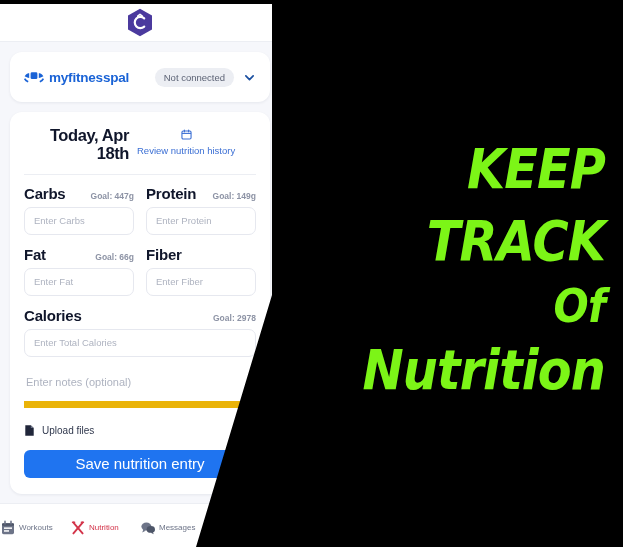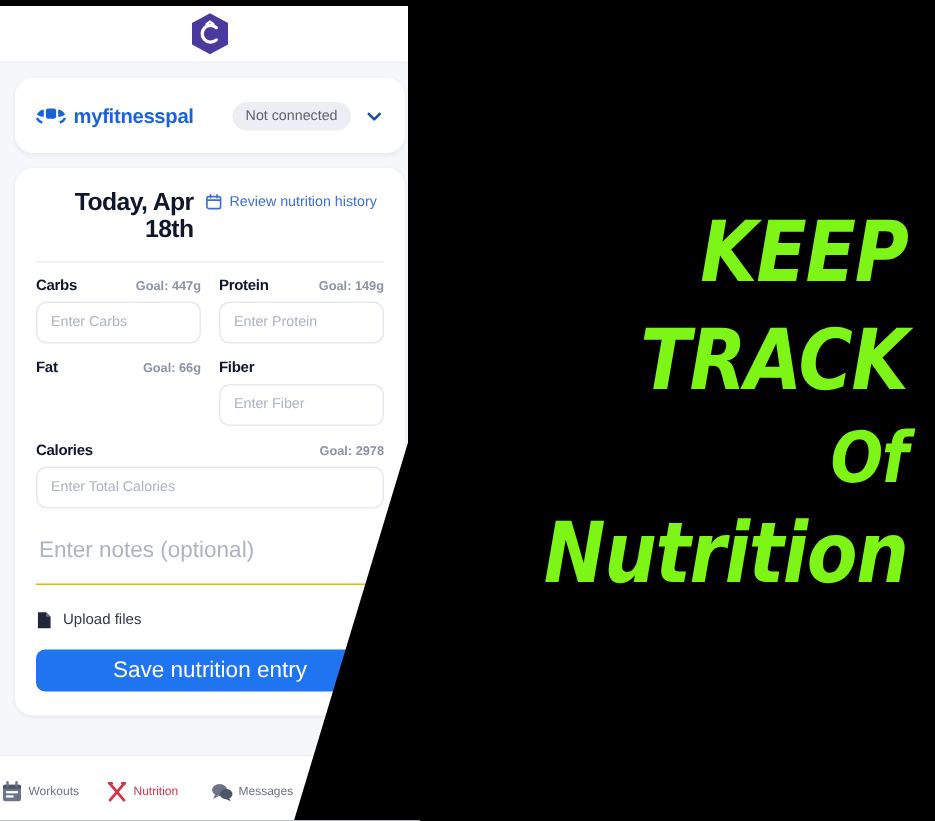--- a/index.html
+++ b/index.html
@@ -107,20 +107,21 @@
     letter-spacing: -0.4px;
     max-width: 105px;
     text-align: right;
   }
   .hist-link {
     display: flex;
     align-items: center;
     gap: 5px;
     margin-top: 3px;
     white-space: nowrap;
+    flex-direction: column;
   }
   .hist-link span {
     font-size: 9.5px;
     color: #3b6fd4;
   }
   .cal-ico { width: 11px; height: 11px; flex: none; }
 
   .grid2 {
     display: grid;
     grid-template-columns: 1fr 1fr;
@@ -130,21 +131,21 @@
   }
   .field { margin-bottom: 11px; }
   .field-head {
     display: flex;
     align-items: baseline;
     justify-content: space-between;
     margin-bottom: 5px;
     gap: 5px;
   }
   .f-label {
-    font-size: 10px;
+    font-size: 15px;
     font-weight: bold;
     color: #10162b;
     letter-spacing: -0.2px;
   }
   .f-goal {
     font-size: 8.5px;
     font-weight: bold;
     color: #8d93a5;
     white-space: nowrap;
   }
@@ -160,23 +161,23 @@
     font-family: "Liberation Sans", sans-serif;
     outline: none;
   }
   .f-input::placeholder { color: #aeb3c0; }
 
   .field-wide { margin-bottom: 11px; }
   .f-textarea {
     width: 100%;
     height: 40px;
     border: none;
-    border-bottom: 1px solid #eab308;
+    border-bottom: 7px solid #eab308;
     background: #fff;
-    font-size: 15px;
+    font-size: 11px;
     color: #10162b;
     padding: 8px 2px 0 2px;
     font-family: "Liberation Sans", sans-serif;
     resize: none;
     outline: none;
   }
   .f-textarea::placeholder { color: #aeb3c0; }
 
   .upload {
     display: flex;
@@ -325,20 +326,21 @@
               <div class="f-goal">Goal: 149g</div>
             </div>
             <input class="f-input" type="text" placeholder="Enter Protein" style="">
           </div>
 
           <div class="field">
             <div class="field-head">
               <div class="f-label">Fat</div>
               <div class="f-goal">Goal: 66g</div>
             </div>
+            <input class="f-input" type="text" placeholder="Enter Fat" style="">
           </div>
 
           <div class="field">
             <div class="field-head">
               <div class="f-label">Fiber</div>
               <div class="f-goal"></div>
             </div>
             <input class="f-input" type="text" placeholder="Enter Fiber" style="">
           </div>
 

